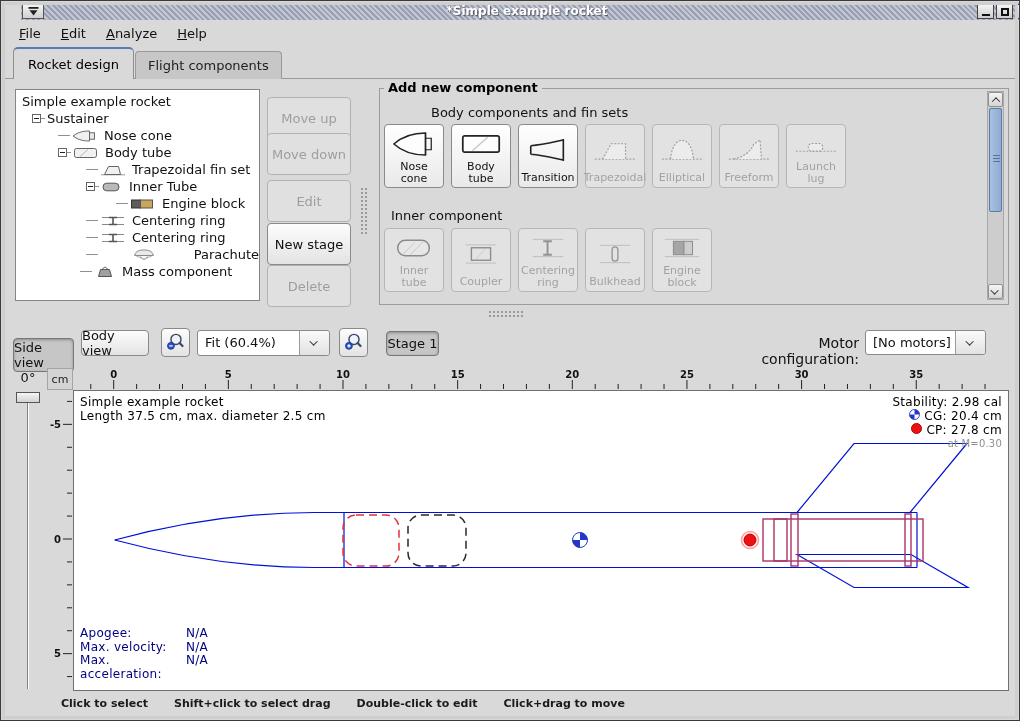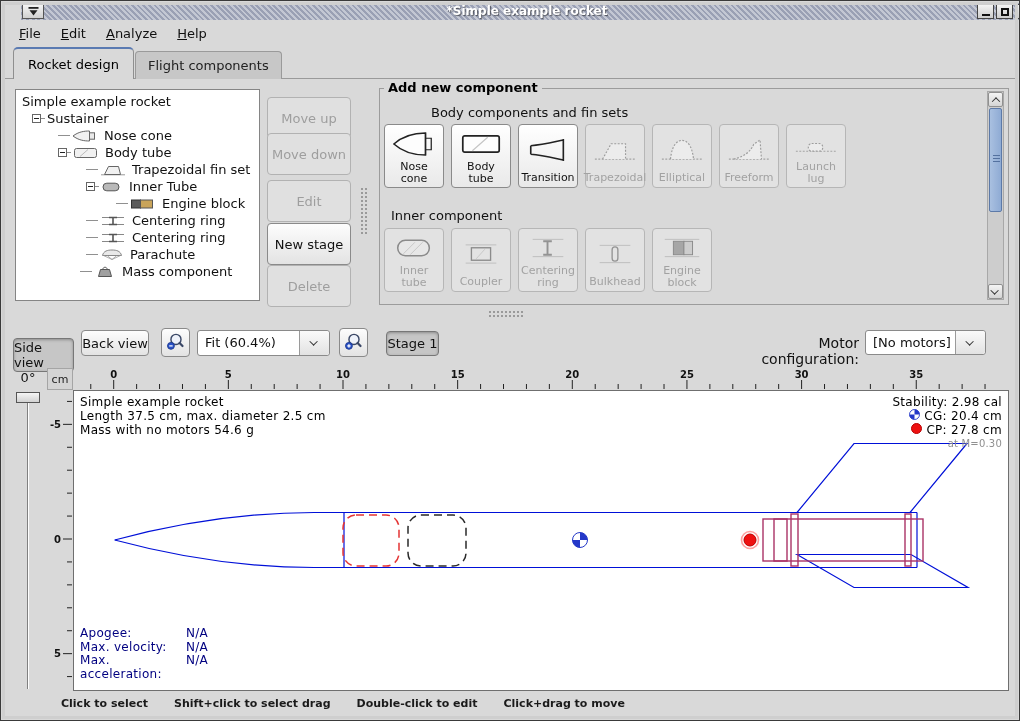--- a/index.html
+++ b/index.html
@@ -220,21 +220,21 @@
         <span class="tree-dash" style="width: 12px;"></span>
         <span class="tree-icon">
           <svg width="26" height="12" viewBox="0 0 26 12">
             <line x1="2" y1="2.5" x2="24" y2="2.5" stroke="#888"></line>
             <line x1="2" y1="9.5" x2="24" y2="9.5" stroke="#888"></line>
             <path d="M9 2.5 L17 2.5 M13 2.5 L13 9.5 M9 9.5 L17 9.5" stroke="#555" stroke-width="1.6" fill="none"></path>
           </svg>
         </span>
         <span class="tree-label">Centering ring</span>
       </div>
-      <div class="tree-row" style="padding-left: 70px;">
+      <div class="tree-row" style="padding-left: 70px; justify-content: space-between;">
         <span class="tree-dash" style="width: 12px;"></span>
         <span class="tree-icon">
           <svg width="24" height="12" viewBox="0 0 24 12">
             <path d="M2.5 6.5 C3.5 2 7.5 1 12 1 C16.5 1 20.5 2 21.5 6.5 Z" fill="#e9e9e9" stroke="#888"></path>
             <path d="M3.5 6.5 L12 10.5 L20.5 6.5 M7.5 6.8 L12 10.5 L16.5 6.8" fill="none" stroke="#999" stroke-width=".8"></path>
           </svg>
         </span>
         <span class="tree-label">Parachute</span>
       </div>
       <div class="tree-row" style="padding-left: 64px;">
@@ -390,21 +390,21 @@
     <div class="sb-btn sb-up">
         <span class="chev up"></span>
       </div>
     <div id="sb-thumb"></div>
     <div class="sb-btn sb-down">
         <span class="chev down"></span>
       </div>
   </div>
 
   <div class="tb pressed" id="btn-sideview">Side view</div>
-  <div class="tb" id="btn-backview">Back view</div>
+  <div class="tb" id="btn-backview">Body view</div>
   <div class="tb" id="btn-zoomout">
     <span><svg width="19" height="19" viewBox="0 0 20 20">
           <circle cx="10.5" cy="7.8" r="5.3" fill="#eef2fa" stroke="#3a4766" stroke-width="1.5"></circle>
           <line x1="14.3" y1="11.5" x2="17.4" y2="14.8" stroke="#3a4766" stroke-width="2.3" stroke-linecap="round"></line>
           <circle cx="5.2" cy="14.6" r="3.6" fill="#2a52c8" stroke="#1c3a90"></circle>
           <rect x="3.4" y="14" width="3.6" height="1.3" fill="#fff"></rect>
         </svg></span>
   </div>
   <div class="combo" id="combo-zoom">
     <div class="combo-text">Fit (60.4%)</div>
@@ -529,21 +529,20 @@
       </g>
       <g transform="translate(676,149)">
         <circle r="8.5" fill="none" stroke="#ff9f9f" stroke-width="1.6"></circle>
         <circle r="6" fill="#ee1111" stroke="#b80000"></circle>
       </g>
     </svg>
 
     <div class="fig-info">
       <div>Simple example rocket</div>
       <div>Length 37.5 cm, max. diameter 2.5 cm</div>
-      <div>Mass with no motors 54.6 g</div>
     </div>
 
     <div class="fig-stab">
       <div class="srow">Stability: 2.98 cal</div>
       <div class="srow">
         <span><svg width="11" height="11" viewBox="-5.5 -5.5 11 11">
               <circle r="5" fill="#fff" stroke="#2438c8" stroke-width=".9"></circle>
               <path d="M0 0 L0 -5 A5 5 0 0 1 5 0 Z" fill="#2438c8"></path>
               <path d="M0 0 L0 5 A5 5 0 0 1 -5 0 Z" fill="#2438c8"></path>
             </svg></span>

